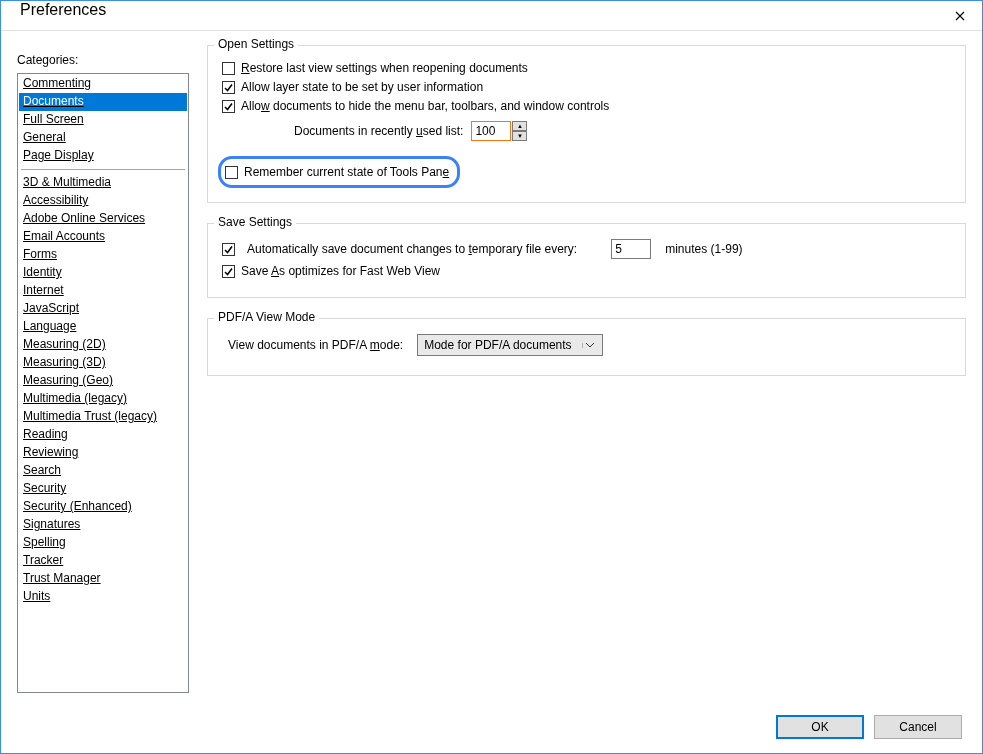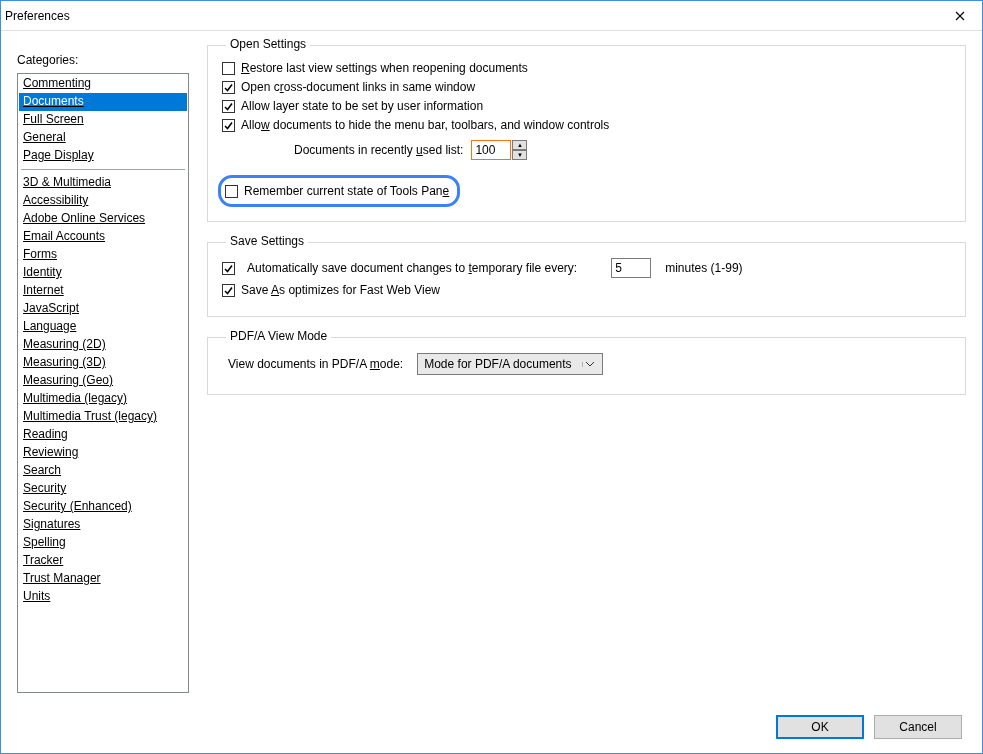--- a/index.html
+++ b/index.html
@@ -11,23 +11,23 @@
     background: #fff;
   }
   .dialog {
     width: 983px; height: 754px;
     border: 1px solid #3a90e0;
     display: flex; flex-direction: column;
     position: relative;
   }
   .titlebar {
     height: 30px;
-    display: flex; align-items: center;
-    padding: 0 0 0 4px;
-    font-size: 12px;
+    display: flex; 
+    padding: 0 0 0 19px;
+    font-size: 16px;
     border-bottom: 1px solid #e0e0e0;
   }
   .titlebar .title { flex: 1; }
   .close-btn {
     width: 45px; height: 29px;
     display: flex; align-items: center; justify-content: center;
     cursor: pointer;
   }
   .close-btn svg { width: 10px; height: 10px; }
   .body {
@@ -70,21 +70,21 @@
     display: flex; flex-direction: column;
   }
   .groupbox {
     border: 1px solid #d9d9d9;
     margin-bottom: 20px;
     padding: 10px 14px 14px 14px;
     position: relative;
   }
   .groupbox > .legend {
     position: absolute;
-    top: -9px; left: 18px;
+    top: -9px; left: 6px;
     background: #fff;
     padding: 0 4px;
     color: #000;
   }
   .chk-row {
     display: flex; align-items: center;
     margin: 5px 0;
   }
   .chk {
     width: 13px; height: 13px;
@@ -225,28 +225,20 @@
     <div class="right">
 
       <div class="groupbox">
         <span class="legend">Open Settings</span>
 
         <div class="chk-row">
           <span class="chk"></span>
           <span><span></span><span class="u">R</span><span>estore last view settings when reopening documents</span></span>
         </div>
 
-        <div class="chk-row">
-          <span class="chk checked">
-              <svg viewBox="0 0 11 11">
-                <path d="M2 6 L4.5 8.5 L9 2.5" stroke="#000" stroke-width="1.5" fill="none"></path>
-              </svg>
-            </span>
-          <span><span>Open c</span><span class="u">r</span><span>oss-document links in same window</span></span>
-        </div>
 
         <div class="chk-row">
           <span class="chk checked">
               <svg viewBox="0 0 11 11">
                 <path d="M2 6 L4.5 8.5 L9 2.5" stroke="#000" stroke-width="1.5" fill="none"></path>
               </svg>
             </span>
           <span>Allow layer state to be set by user information</span>
         </div>
 

